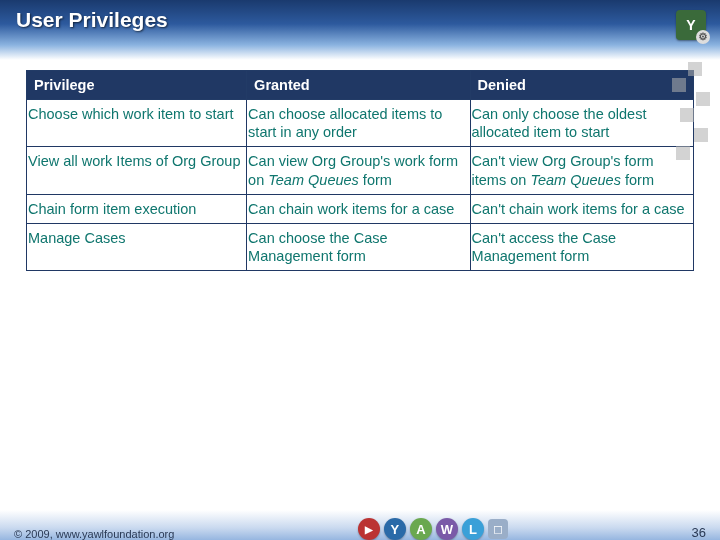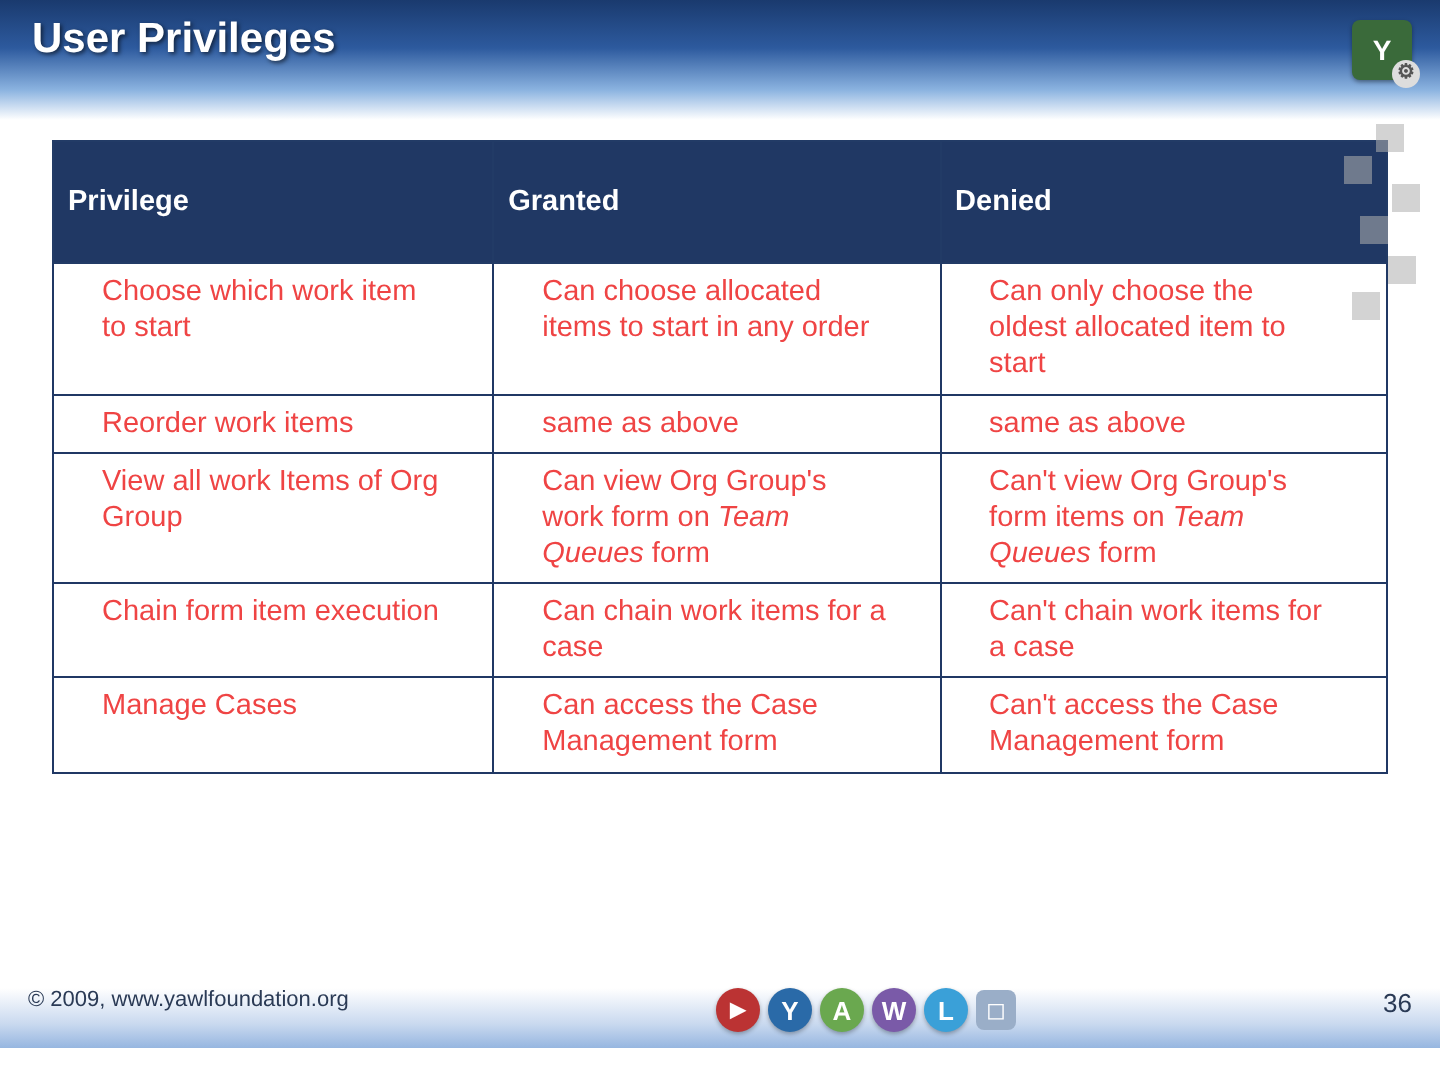--- a/index.html
+++ b/index.html
@@ -58,28 +58,28 @@
     border-collapse: collapse;
     table-layout: fixed;
     font-size: 14.5px;
     line-height: 1.25;
   }
   table.priv th {
     background: #203864;
     color: #fff;
     text-align: left;
     font-weight: bold;
-    padding: 21px 7px;
+    padding: 5px 7px;
     border: 1px solid #223b66;
   }
   table.priv td {
     border: 1px solid #203864;
-    padding: 5px 24px;
+    padding: 5px 1px;
     vertical-align: top;
-    color: #ef4444;
+    color: #0f766e;
   }
   table.priv col.c1 { width: 33%; }
   table.priv col.c2 { width: 33.5%; }
   table.priv col.c3 { width: 33.5%; }
   .ital { font-style: italic; }
 
   .deco {
     position: absolute;
     right: 4px;
     top: 62px;
@@ -91,25 +91,25 @@
   .deco .sq {
     position: absolute;
     width: 14px;
     height: 14px;
     background: #b0b0b0;
   }
   .footer {
     position: absolute;
     left: 0;
     right: 0;
-    bottom: 16px;
+    bottom: 0;
     height: 30px;
     background: linear-gradient(to bottom, #ffffff 0%, #c9d9ef 60%, #96b6e0 100%);
     display: flex;
-    align-items: flex-start;
+    align-items: flex-end;
     padding: 0 14px;
     font-size: 11px;
     color: #2a3a55;
   }
   .footer .copyright { flex: 0 0 auto; }
   .footer .center {
     flex: 1 1 auto;
     display: flex;
     justify-content: center;
     align-items: center;
@@ -177,37 +177,32 @@
         <th>Denied</th>
       </tr>
     </thead>
     <tbody>
       <tr>
         <td>Choose which work item to start</td>
         <td>Can choose allocated items to start in any order</td>
         <td>Can only choose the oldest allocated item to start</td>
       </tr>
       <tr>
-        <td>Reorder work items</td>
-        <td>same as above</td>
-        <td>same as above</td>
-      </tr>
-      <tr>
         <td>View all work Items of Org Group</td>
         <td><span>Can view Org Group's work form on </span><span class="ital">Team Queues</span><span> form</span></td>
         <td><span>Can't view Org Group's form items on </span><span class="ital">Team Queues</span><span> form</span></td>
       </tr>
       <tr>
         <td>Chain form item execution</td>
         <td>Can chain work items for a case</td>
         <td>Can't chain work items for a case</td>
       </tr>
       <tr>
         <td>Manage Cases</td>
-        <td>Can access the Case Management form</td>
+        <td>Can choose the Case Management form</td>
         <td>Can't access the Case Management form</td>
       </tr>
     </tbody>
   </table>
 </div>
 
 <div class="footer">
   <div class="copyright">© 2009, www.yawlfoundation.org</div>
   <div class="center">
     <span class="logo-circle lc-play">▶</span>

